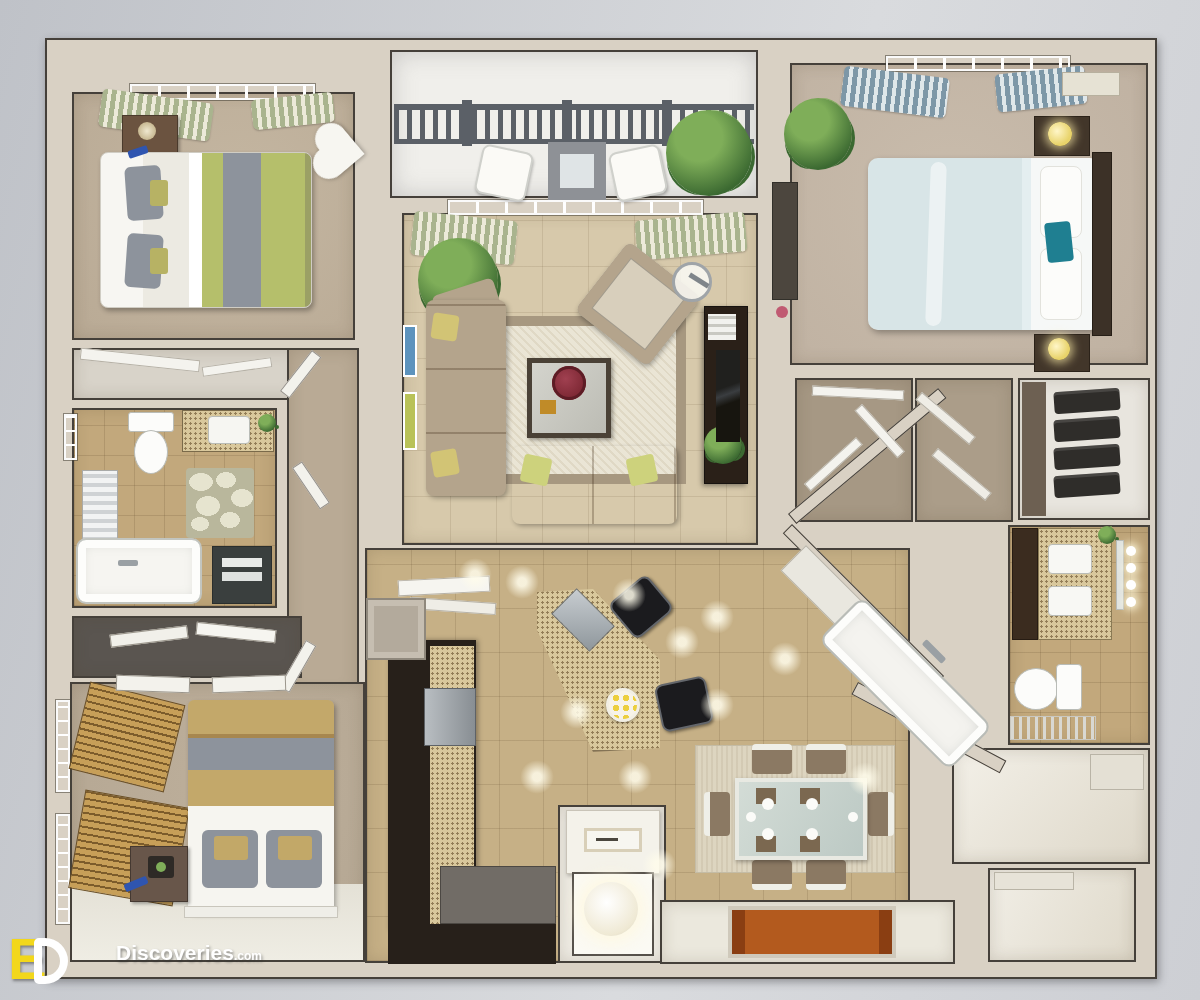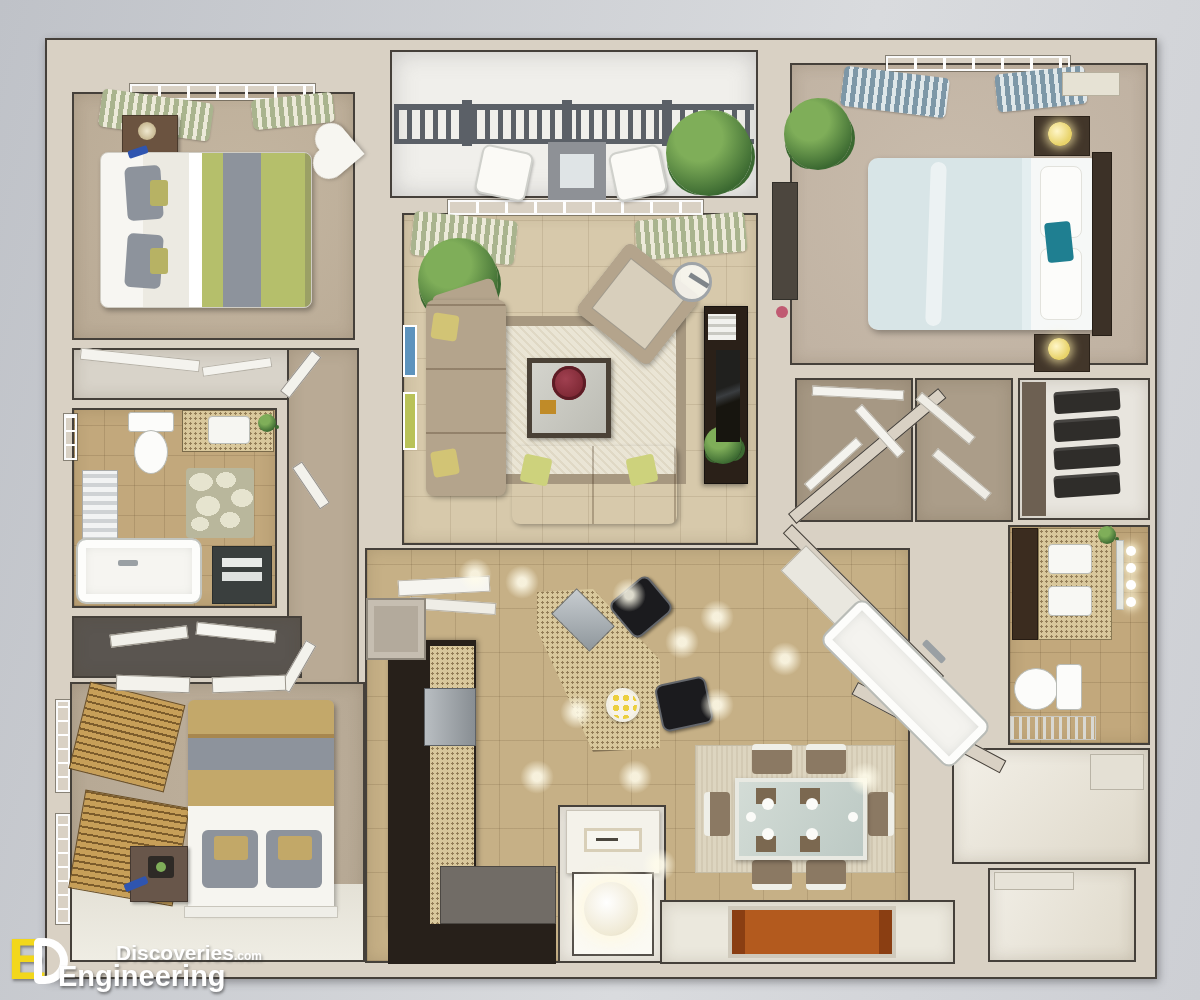--- a/index.html
+++ b/index.html
@@ -258,17 +258,14 @@
   <div class="glow" style="left:618px;top:760px;"></div>
   <div class="glow" style="left:520px;top:760px;"></div>
 
   <div class="wm" style="left:6px;top:936px;width:70px;height:62px;">
     <span style="position:absolute;left:2px;top:-6px;font-size:58px;line-height:58px;font-weight:800;color:var(--logoYellow,#f2d71b);text-shadow:1px 2px 3px rgba(50,50,50,.5);">E</span>
     <span style="position:absolute;left:28px;top:2px;width:34px;height:46px;border:8px solid var(--watermarkText,#fff);border-radius:6px 28px 28px 6px;box-sizing:border-box;"></span>
   </div>
   <div class="wm" style="left:116px;top:941px;font-size:21px;font-weight:700;">
     <span>Discoveries</span><span style="font-size:12px;">.com</span>
   </div>
-  <div class="wm" style="left:58px;top:960px;font-size:29px;font-weight:700;">
-    <span>Engineering</span>
-  </div>
 
 </div>
 
 </body></html>

